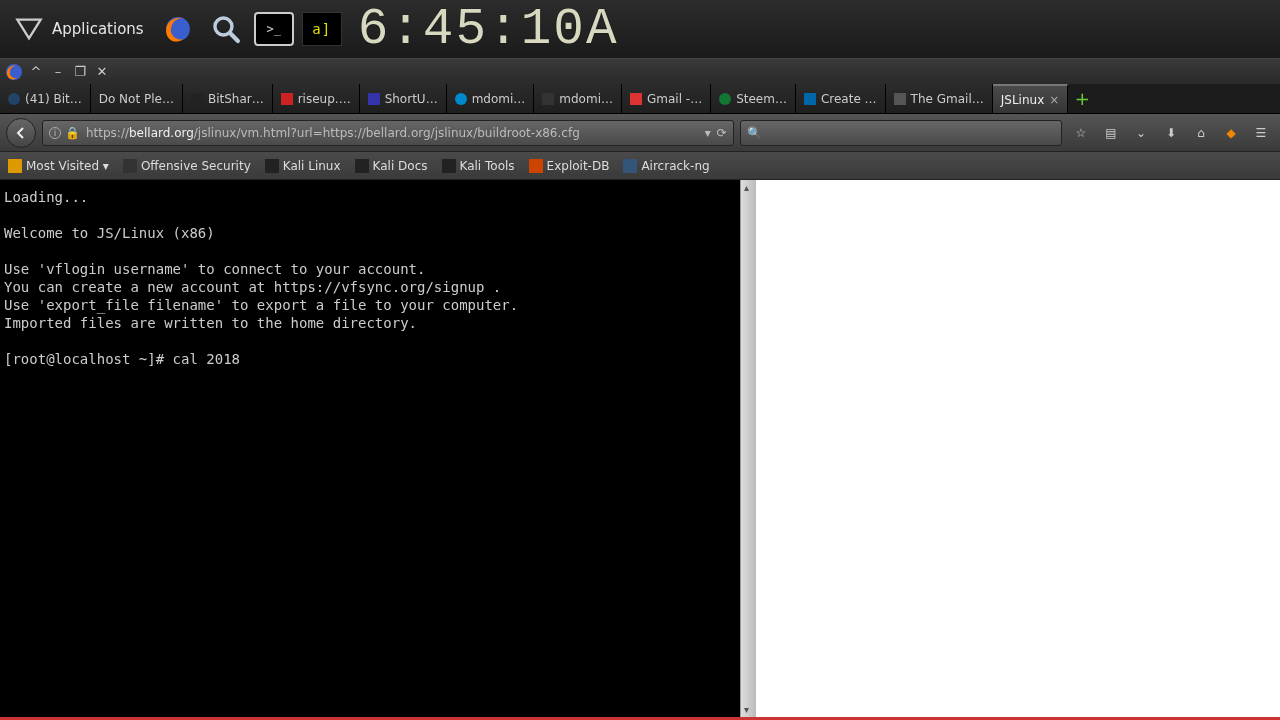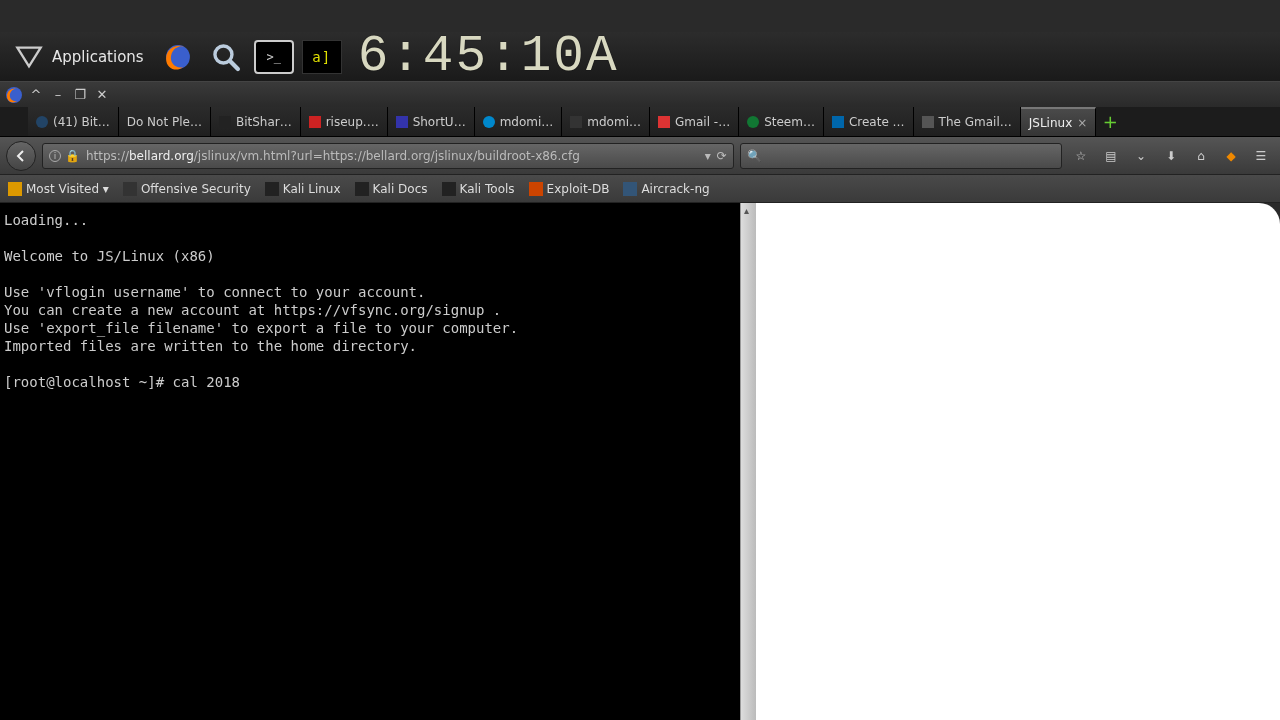--- a/index.html
+++ b/index.html
@@ -8,27 +8,26 @@
     height: 720px;
     background: #2a2a2a;
     font-family: "DejaVu Sans", Arial, sans-serif;
     font-size: 12px;
     color: #ccc;
     overflow: hidden;
   }
 
   
   .desktop-panel {
-    height: 49px;
+    height: 58px;
     background: linear-gradient(#2c2c2c, #1a1a1a);
     display: flex;
     align-items: center;
     gap: 8px;
     padding: 0 8px;
-    margin-top: 32px;
   }
   .apps-menu {
     display: flex;
     align-items: center;
     gap: 8px;
     padding: 2px 6px;
   }
   .apps-menu .v-icon {
     width: 30px; height: 30px;
     display: flex; align-items: center; justify-content: center;
@@ -85,21 +84,20 @@
   .ff-win-controls { display:flex; gap:6px; padding-right:6px; }
   .ff-win-controls span { width:16px; height:16px; display:flex; align-items:center; justify-content:center; color:#ccc; font-size:13px; cursor:pointer; }
 
   
   .ff-tabstrip {
     height: 30px;
     background: #1c1c1c;
     display: flex;
     align-items: stretch;
     border-bottom: 1px solid #000;
-    padding-left: 28px;
   }
   .ff-tab {
     display:flex; align-items:center; gap:5px;
     padding: 0 8px;
     border-right: 1px solid #000;
     color: #ccc;
     font-size: 12px;
     max-width: 110px;
     white-space: nowrap; overflow:hidden; text-overflow:ellipsis;
     background: linear-gradient(#2b2b2b,#1f1f1f);
@@ -177,21 +175,20 @@
     font-size:12px;
     color:#ddd;
   }
   .bm { display:flex; align-items:center; gap:4px; cursor:pointer; }
   .bm .bm-ico { width:14px; height:14px; }
 
   
   .ff-content {
     flex:1; background:#fff; display:flex;
     align-items: flex-start;
-    border-radius: 21px;
   }
   .terminal-pane {
     width: 740px;
     background:#000;
     color:#ccc;
     font-family: "DejaVu Sans Mono","Courier New",monospace;
     font-size: 14px;
     line-height: 18px;
     padding: 8px 4px;
     white-space: pre;

